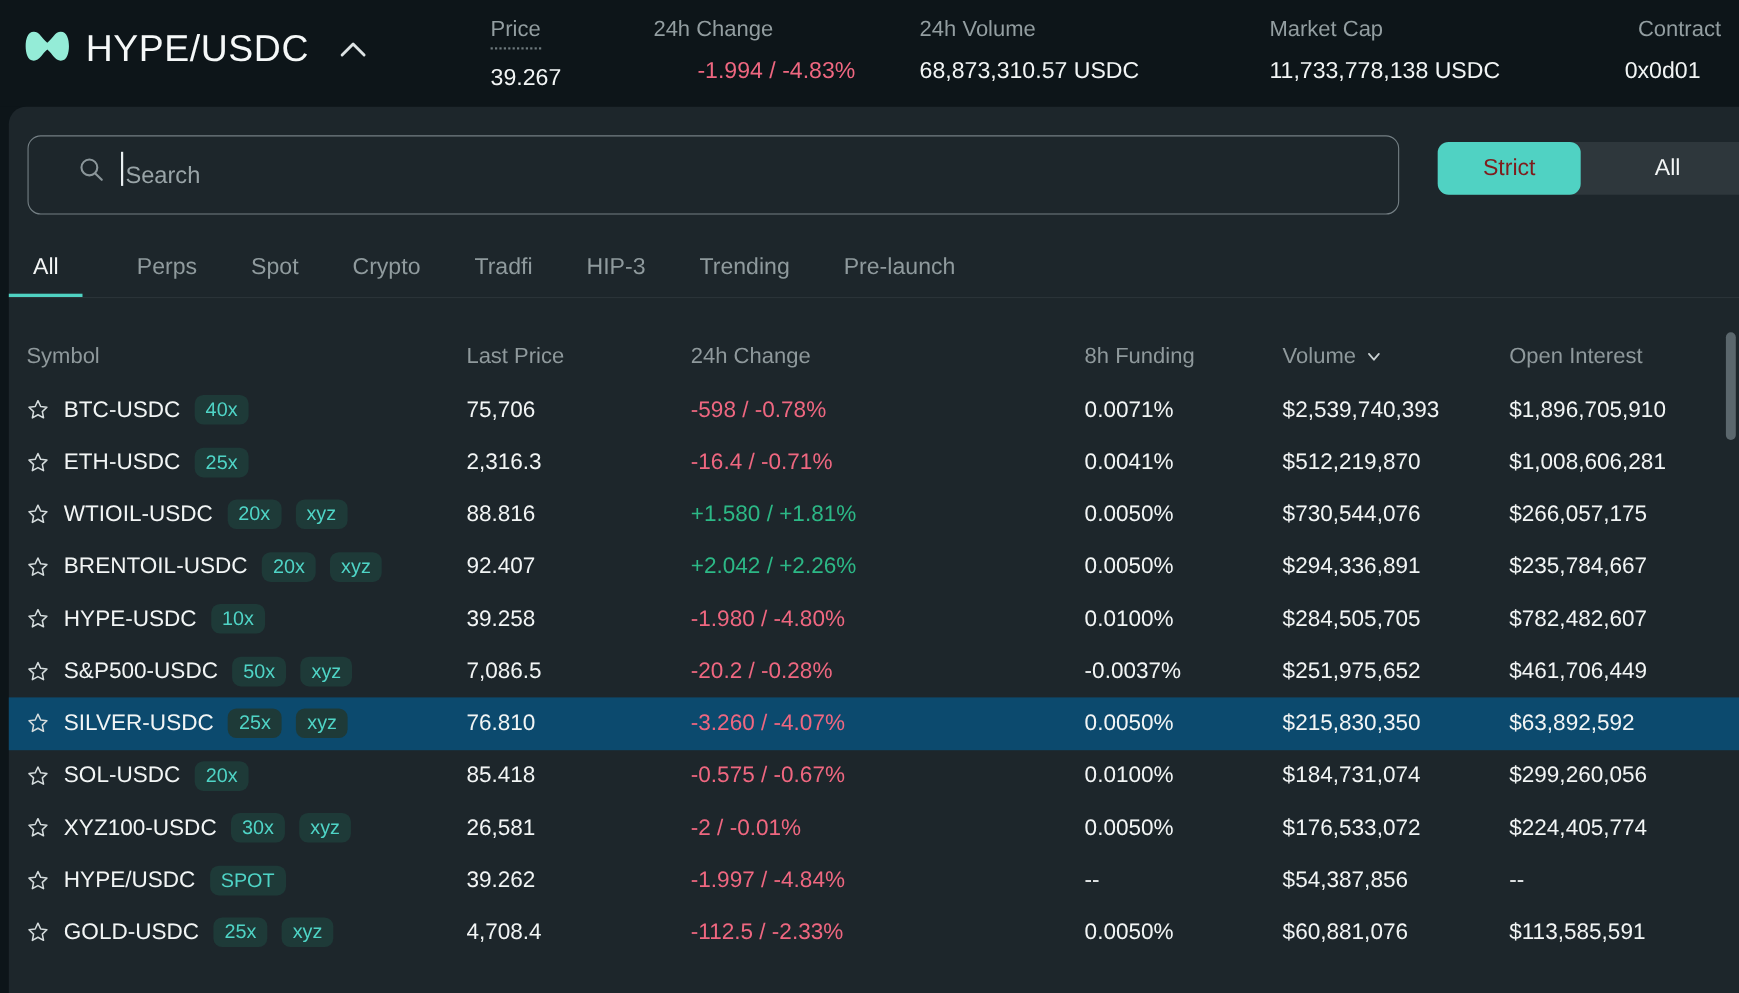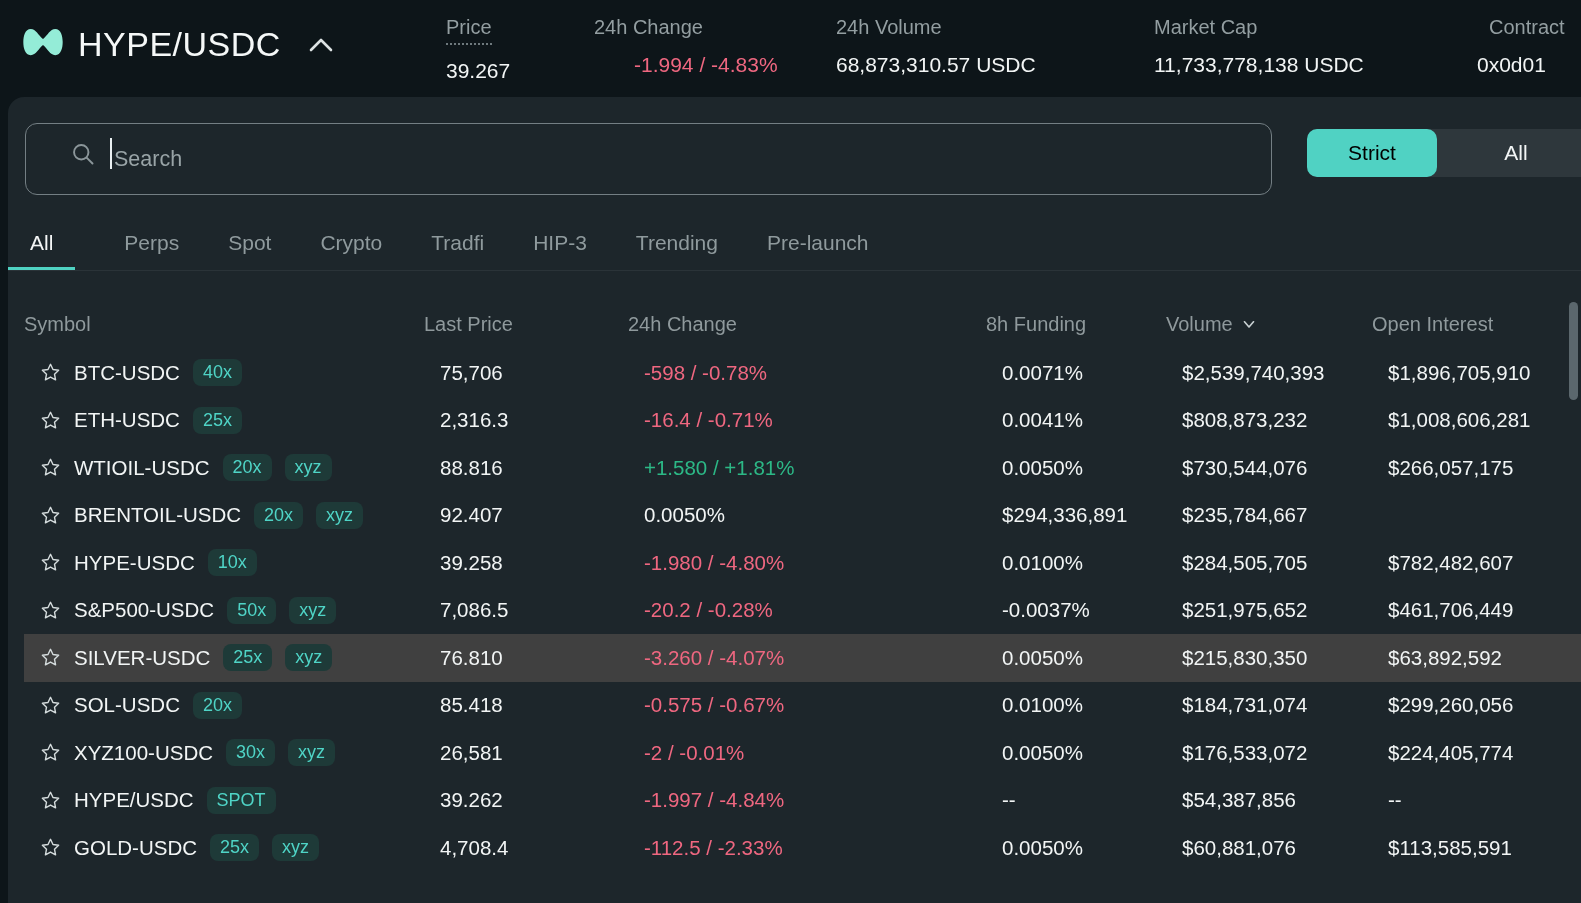--- a/index.html
+++ b/index.html
@@ -30,39 +30,39 @@
   .caret { position:absolute; left:84px; top:14px; width:2px; height:31px; background:#e9eff1; }
   .search-input { position:absolute; left:0; top:0; width:100%; height:100%; background:transparent;
     border:none; outline:none; padding-left:88px; font-size:21.5px; color:#f2f5f5;
     font-family:"Liberation Sans", sans-serif; }
   .search-input::placeholder { color:#99a4a7; opacity:1; }
 
   .segmented { position:absolute; left:1307px; top:129px; width:292px; height:48px;
     background:#2e373c; border-radius:10px; display:flex; }
   .seg-btn { height:48px; border:none; font-family:"Liberation Sans", sans-serif;
     font-size:21px; cursor:pointer; background:transparent; color:#f2f5f5; }
-  .seg-btn.active { width:130px; background:#50d2c3; border-radius:10px; color:#000000; font-weight:500; }
+  .seg-btn.active { width:130px; background:#50d2c3; border-radius:10px; color:#7f1d1d; font-weight:500; }
   .seg-btn.plain { width:158px; }
 
   
   .tabs { position:absolute; left:8px; top:224px; width:1573px; height:47px;
     display:flex; align-items:flex-end; border-bottom:1px solid #2a3338; }
   .tab { font-size:21px; color:#8f9a9d; padding-bottom:15px; margin-left:49px; cursor:pointer; white-space:nowrap; }
   .tab:first-child { margin-left:0; padding-left:22px; padding-right:22px; }
   .tab.active { color:#f4f6f6; border-bottom:3px solid #4fd2c2; padding-bottom:12px; }
 
   
   .grid-cols { display:grid; grid-template-columns:400px 204px 358px 180px 206px 1fr;
     align-items:center; padding-left:16px; }
   .table-head { position:absolute; left:8px; top:303px; width:1573px; height:42px;
     font-size:20px; color:#8f999c; }
   .col-head { display:flex; align-items:center; gap:7px; }
   .rows { position:absolute; left:8px; top:349px; width:1573px; }
-  .row { height:47.5px; font-size:20.5px; cursor:pointer;margin-left:16px; }
-  .row.highlighted { background:#404040; }
+  .row { height:47.5px; font-size:20.5px; cursor:pointer; }
+  .row.highlighted { background:#0c4a6e; }
   .cell-symbol { display:flex; align-items:center; gap:13px; }
   .sym-name { color:#f2f5f5; font-weight:500; white-space:nowrap; }
   .badge { background:#1e3a38; color:#4fd4c6; font-size:18px; font-weight:500;
     padding:4px 10px 5px; border-radius:8px; line-height:1; }
   .cell-num { color:#f2f5f5; white-space:nowrap; }
   .cell-change.down { color:#ef6780; }
   .cell-change.up { color:#2cb886; }
   .star { flex:0 0 auto; cursor:pointer; }
 
   .scroll-thumb { position:absolute; left:1569px; top:302px; width:9px; height:98px;
@@ -164,21 +164,21 @@
       <div class="cell-symbol">
         <svg class="star" width="21" height="21" viewBox="0 0 24 24" fill="none">
           <path d="M12 2.6l2.85 6.05 6.45.8-4.75 4.5 1.25 6.45L12 17.2l-5.8 3.2 1.25-6.45-4.75-4.5 6.45-.8z" stroke="#d5dcdd" stroke-width="1.6" stroke-linejoin="round"></path>
         </svg>
         <span class="sym-name">ETH-USDC</span>
         <span class="badge">25x</span>
       </div>
       <div class="cell-num">2,316.3</div>
       <div class="cell-num cell-change down">-16.4 / -0.71%</div>
       <div class="cell-num">0.0041%</div>
-      <div class="cell-num">$808,873,232</div>
+      <div class="cell-num">$512,219,870</div>
       <div class="cell-num">$1,008,606,281</div>
     </div>
     <div class="row grid-cols">
       <div class="cell-symbol">
         <svg class="star" width="21" height="21" viewBox="0 0 24 24" fill="none">
           <path d="M12 2.6l2.85 6.05 6.45.8-4.75 4.5 1.25 6.45L12 17.2l-5.8 3.2 1.25-6.45-4.75-4.5 6.45-.8z" stroke="#d5dcdd" stroke-width="1.6" stroke-linejoin="round"></path>
         </svg>
         <span class="sym-name">WTIOIL-USDC</span>
         <span class="badge">20x</span>
         <span class="badge">xyz</span>
@@ -192,20 +192,21 @@
     <div class="row grid-cols">
       <div class="cell-symbol">
         <svg class="star" width="21" height="21" viewBox="0 0 24 24" fill="none">
           <path d="M12 2.6l2.85 6.05 6.45.8-4.75 4.5 1.25 6.45L12 17.2l-5.8 3.2 1.25-6.45-4.75-4.5 6.45-.8z" stroke="#d5dcdd" stroke-width="1.6" stroke-linejoin="round"></path>
         </svg>
         <span class="sym-name">BRENTOIL-USDC</span>
         <span class="badge">20x</span>
         <span class="badge">xyz</span>
       </div>
       <div class="cell-num">92.407</div>
+      <div class="cell-num cell-change up">+2.042 / +2.26%</div>
       <div class="cell-num">0.0050%</div>
       <div class="cell-num">$294,336,891</div>
       <div class="cell-num">$235,784,667</div>
     </div>
     <div class="row grid-cols">
       <div class="cell-symbol">
         <svg class="star" width="21" height="21" viewBox="0 0 24 24" fill="none">
           <path d="M12 2.6l2.85 6.05 6.45.8-4.75 4.5 1.25 6.45L12 17.2l-5.8 3.2 1.25-6.45-4.75-4.5 6.45-.8z" stroke="#d5dcdd" stroke-width="1.6" stroke-linejoin="round"></path>
         </svg>
         <span class="sym-name">HYPE-USDC</span>

